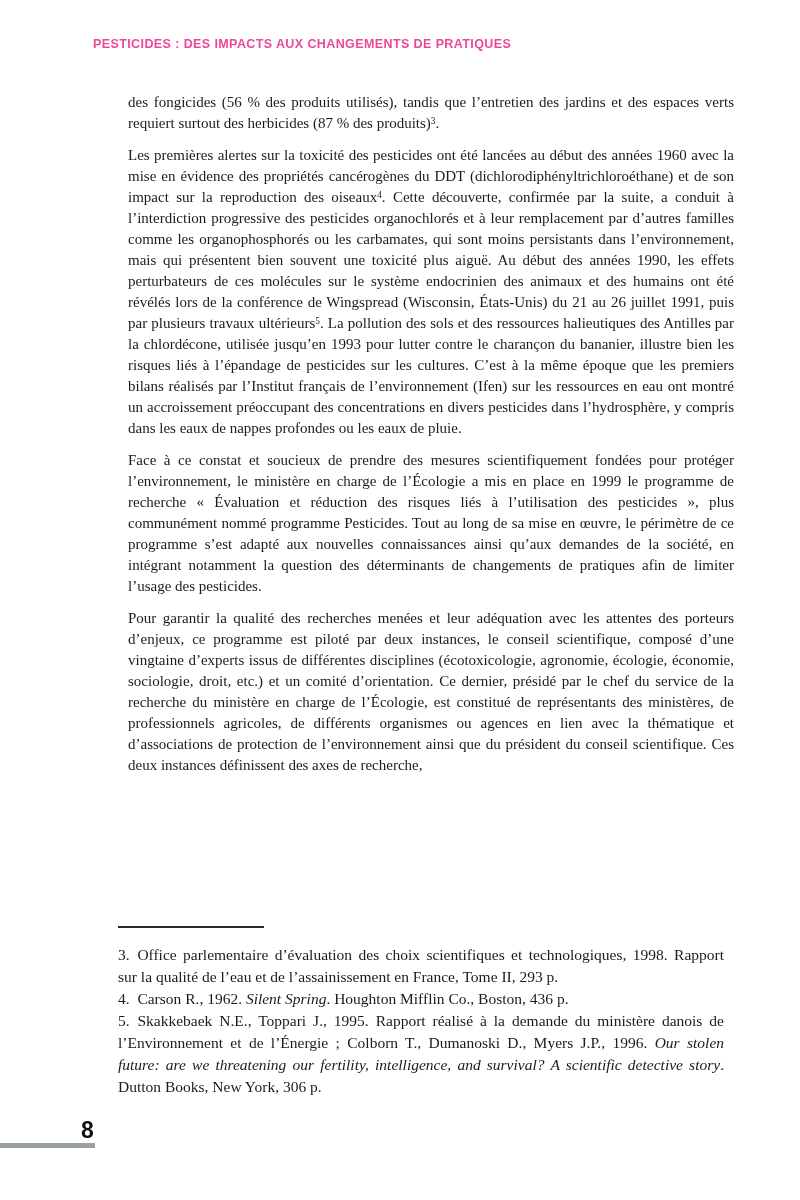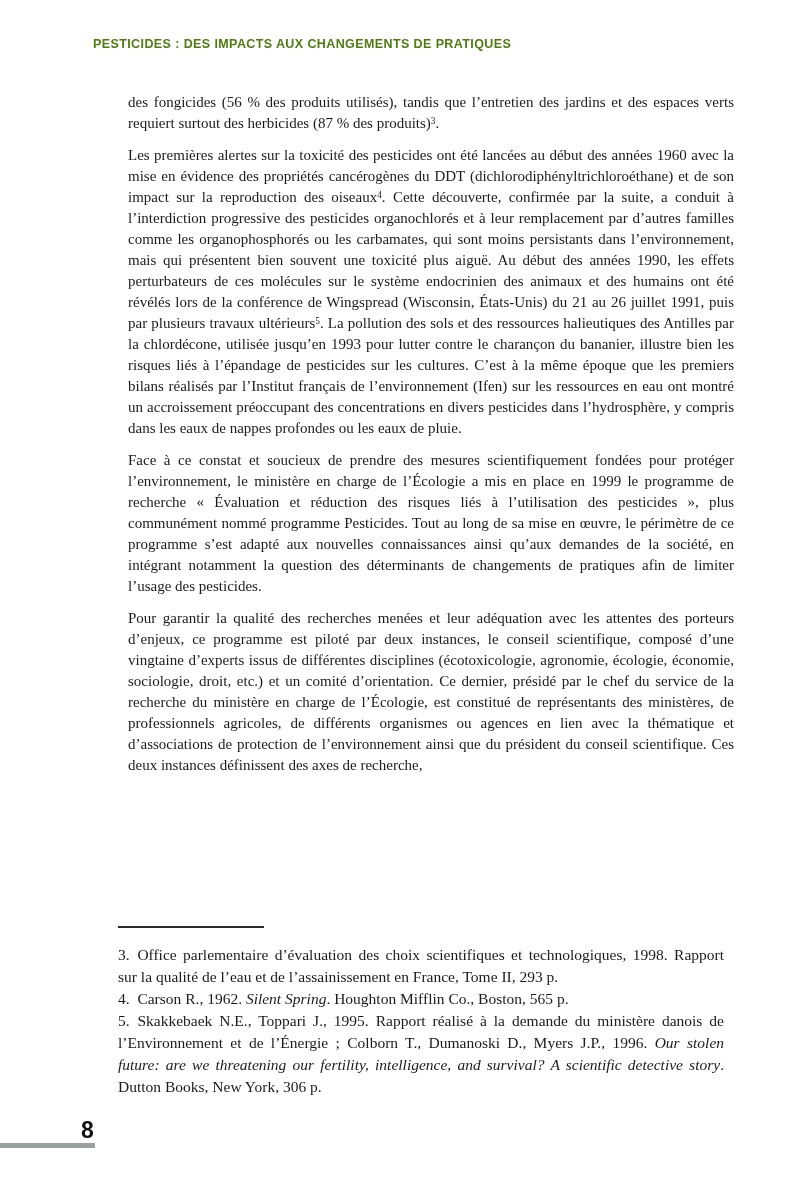--- a/index.html
+++ b/index.html
@@ -17,21 +17,21 @@
     overflow: hidden;
   }
   .running-header {
     position: absolute;
     left: 93px;
     top: 37px;
     font-family: "Liberation Sans", sans-serif;
     font-weight: 700;
     font-size: 12.5px;
     letter-spacing: 0.4px;
-    color: #4d7c0f;
+    color: #ec4899;
     white-space: nowrap;
   }
   .body-text {
     position: absolute;
     left: 128px;
     top: 92px;
     width: 606px;
     font-size: 15px;
     line-height: 21px;
     text-align: justify;
@@ -101,21 +101,21 @@
     <p><span>des fongicides (56 % des produits utilisés), tandis que l’entretien des jardins et des espaces verts requiert surtout des herbicides (87 % des produits)</span><sup>3</sup><span>.</span></p>
     <p><span>Les premières alertes sur la toxicité des pesticides ont été lancées au début des années 1960 avec la mise en évidence des propriétés cancérogènes du DDT (dichlorodiphényltrichloroéthane) et de son impact sur la reproduction des oiseaux</span><sup>4</sup><span>. Cette découverte, confirmée par la suite, a conduit à l’interdiction progressive des pesticides organochlorés et à leur remplacement par d’autres familles comme les organophosphorés ou les carbamates, qui sont moins persistants dans l’environnement, mais qui présentent bien souvent une toxicité plus aiguë. Au début des années 1990, les effets perturbateurs de ces molécules sur le système endocrinien des animaux et des humains ont été révélés lors de la conférence de Wingspread (Wisconsin, États-Unis) du 21 au 26 juillet 1991, puis par plusieurs travaux ultérieurs</span><sup>5</sup><span>. La pollution des sols et des ressources halieutiques des Antilles par la chlordécone, utilisée jusqu’en 1993 pour lutter contre le charançon du bananier, illustre bien les risques liés à l’épandage de pesticides sur les cultures. C’est à la même époque que les premiers bilans réalisés par l’Institut français de l’environnement (Ifen) sur les ressources en eau ont montré un accroissement préoccupant des concentrations en divers pesticides dans l’hydrosphère, y compris dans les eaux de nappes profondes ou les eaux de pluie.</span></p>
     <p><span>Face à ce constat et soucieux de prendre des mesures scientifiquement fondées pour protéger l’environnement, le ministère en charge de l’Écologie a mis en place en 1999 le programme de recherche « Évaluation et réduction des risques liés à l’utilisation des pesticides », plus communément nommé programme Pesticides. Tout au long de sa mise en œuvre, le périmètre de ce programme s’est adapté aux nouvelles connaissances ainsi qu’aux demandes de la société, en intégrant notamment la question des déterminants de changements de pratiques afin de limiter l’usage des pesticides.</span></p>
     <p><span>Pour garantir la qualité des recherches menées et leur adéquation avec les attentes des porteurs d’enjeux, ce programme est piloté par deux instances, le conseil scientifique, composé d’une vingtaine d’experts issus de différentes disciplines (écotoxicologie, agronomie, écologie, économie, sociologie, droit, etc.) et un comité d’orientation. Ce dernier, présidé par le chef du service de la recherche du ministère en charge de l’Écologie, est constitué de représentants des ministères, de professionnels agricoles, de différents organismes ou agences en lien avec la thématique et d’associations de protection de l’environnement ainsi que du président du conseil scientifique. Ces deux instances définissent des axes de recherche,</span></p>
   </div>
 
   <div class="footnote-rule"></div>
 
   <div class="footnotes">
     <p><span>3. Office parlementaire d’évaluation des choix scientifiques et technologiques, 1998. Rapport sur la qualité de l’eau et de l’assainissement en France, Tome II, 293 p.</span></p>
-    <p><span>4. Carson R., 1962. </span><i>Silent Spring</i><span>. Houghton Mifflin Co., Boston, 565 p.</span></p>
+    <p><span>4. Carson R., 1962. </span><i>Silent Spring</i><span>. Houghton Mifflin Co., Boston, 436 p.</span></p>
     <p><span>5. Skakkebaek N.E., Toppari J., 1995. Rapport réalisé à la demande du ministère danois de l’Environnement et de l’Énergie ; Colborn T., Dumanoski D., Myers J.P., 1996. </span><i>Our stolen future: are we threatening our fertility, intelligence, and survival? A scientific detective story</i><span>. Dutton Books, New York, 306 p.</span></p>
   </div>
 
   <div class="folio">8</div>
 
   <div class="folio-bar" style="background: rgb(154, 162, 160);"></div>
 
 </div>
 
 </body></html>

